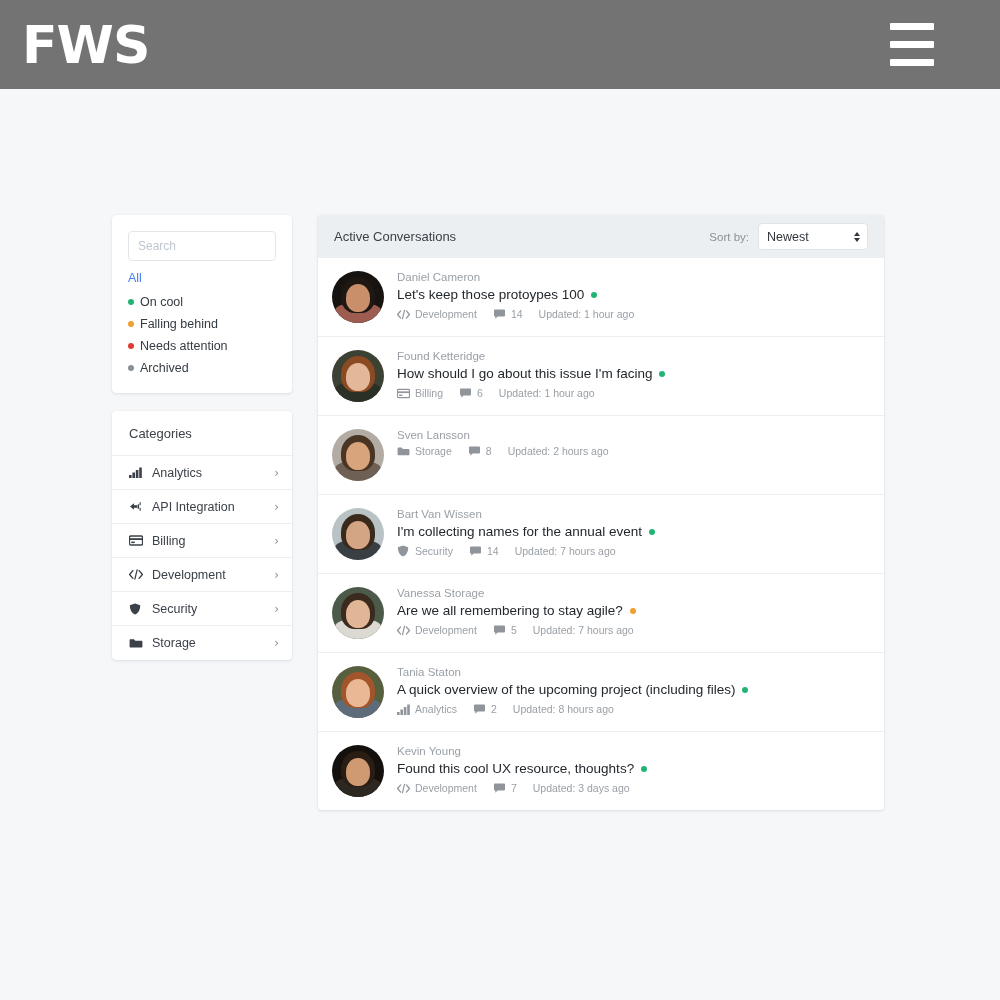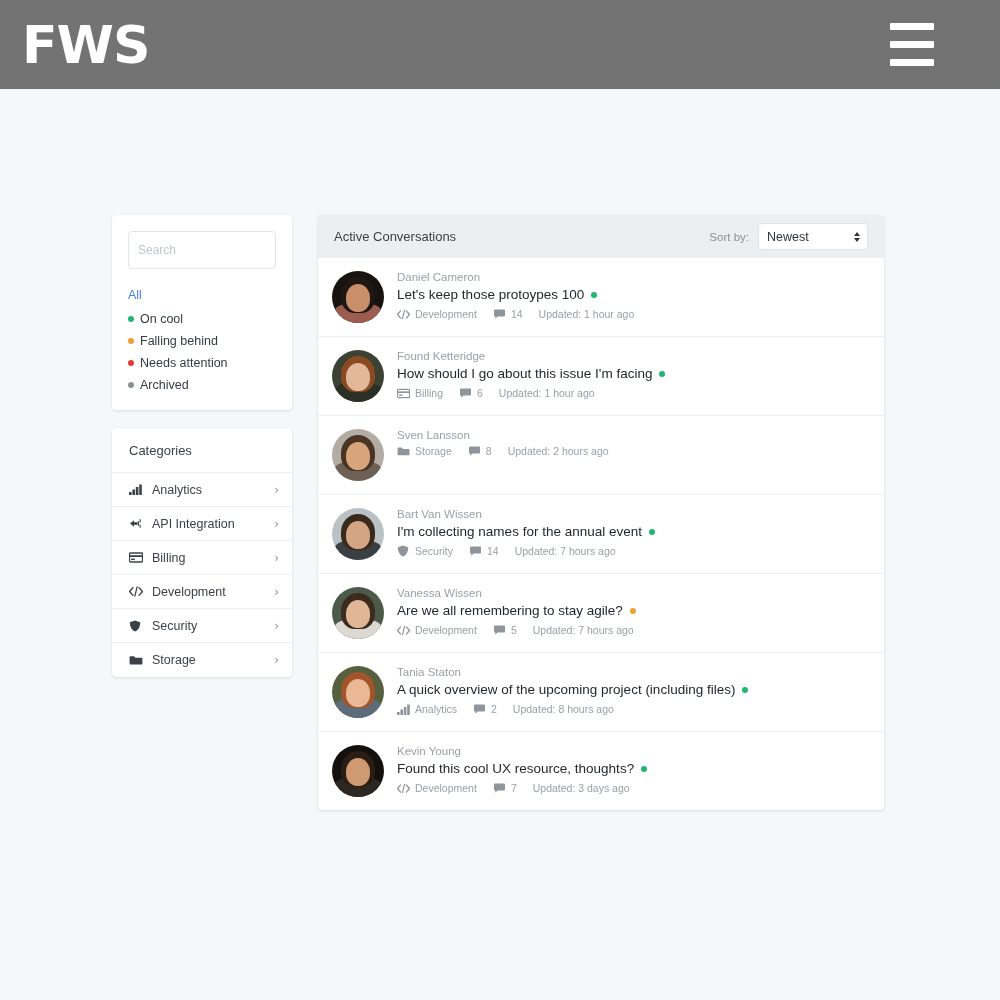--- a/index.html
+++ b/index.html
@@ -62,33 +62,33 @@
   .sidebar { width: 180px; flex: none; }
   .card {
     background: #ffffff;
     border-radius: 4px;
     box-shadow: 0 1px 3px rgba(20,30,50,.10), 0 0 1px rgba(20,30,50,.10);
   }
   .filter-card { padding: 16px 16px 18px 16px; }
 
   .search-input {
     width: 100%;
-    height: 38px;
+    height: 30px;
     border: 1px solid #e2e6ea;
     border-radius: 4px;
     padding: 0 9px;
     font-size: 12px;
     color: #555f6b;
     font-family: "Liberation Sans", sans-serif;
     background: #fff;
     outline: none;
   }
   .search-input::placeholder { color: #bfc6cd; }
 
-  .filters { margin-top: 19px; }
+  .filters { margin-top: 10px; }
   .filter-row {
     display: flex;
     align-items: center;
     font-size: 12.5px;
     margin-bottom: 8px;
     cursor: pointer;
   }
   .filter-row:last-child { margin-bottom: 0; }
   .filter-all { color: #4580ef; padding-left: 0; margin-bottom: 10px; }
   .fdot {
@@ -524,21 +524,21 @@
                 </div>
               </div>
             </div>
             <div class="conv">
               <div class="avatar" style="background: rgb(76, 90, 74);">
                 <span class="body" style="width:46px;height:20px;background:#dcd8d2;"></span>
                 <span class="hair" style="top:6px;width:34px;height:36px;background:#3b2a1e;"></span>
                 <span class="face" style="top:13px;width:24px;height:28px;background:#e0b696;"></span>
               </div>
               <div class="conv-body">
-                <div class="conv-name">Vanessa Wissen</div>
+                <div class="conv-name">Vanessa Storage</div>
                 <div class="conv-subject">
                   <span>Are we all remembering to stay agile?</span>
                   <span class="sdot" style="background: rgb(240, 160, 48);"></span>
                 </div>
                 <div class="conv-meta">
                   <span class="meta-cat">
                     <span class="mi">
                       <svg width="14" height="11" viewBox="0 0 14 11">
                         <path d="M3.9 1.6 L0.6 5.5 L3.9 9.4" fill="none" stroke="currentColor" stroke-width="1.35" stroke-linecap="round" stroke-linejoin="round"></path>
                         <path d="M10.1 1.6 L13.4 5.5 L10.1 9.4" fill="none" stroke="currentColor" stroke-width="1.35" stroke-linecap="round" stroke-linejoin="round"></path>

